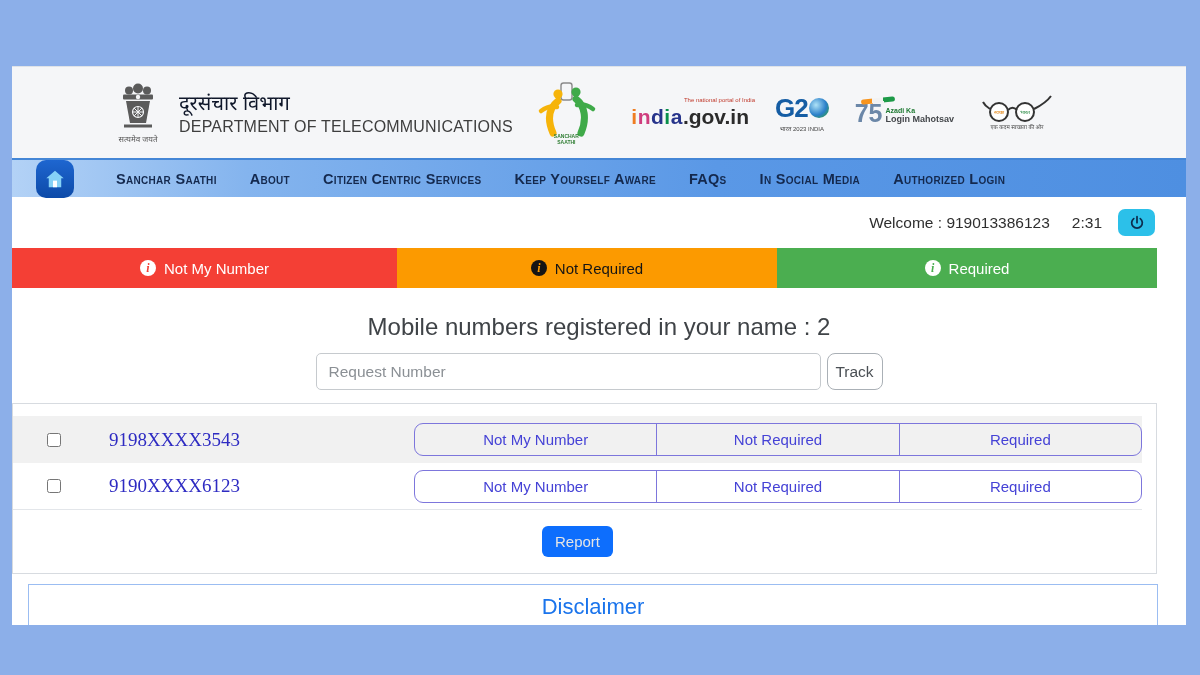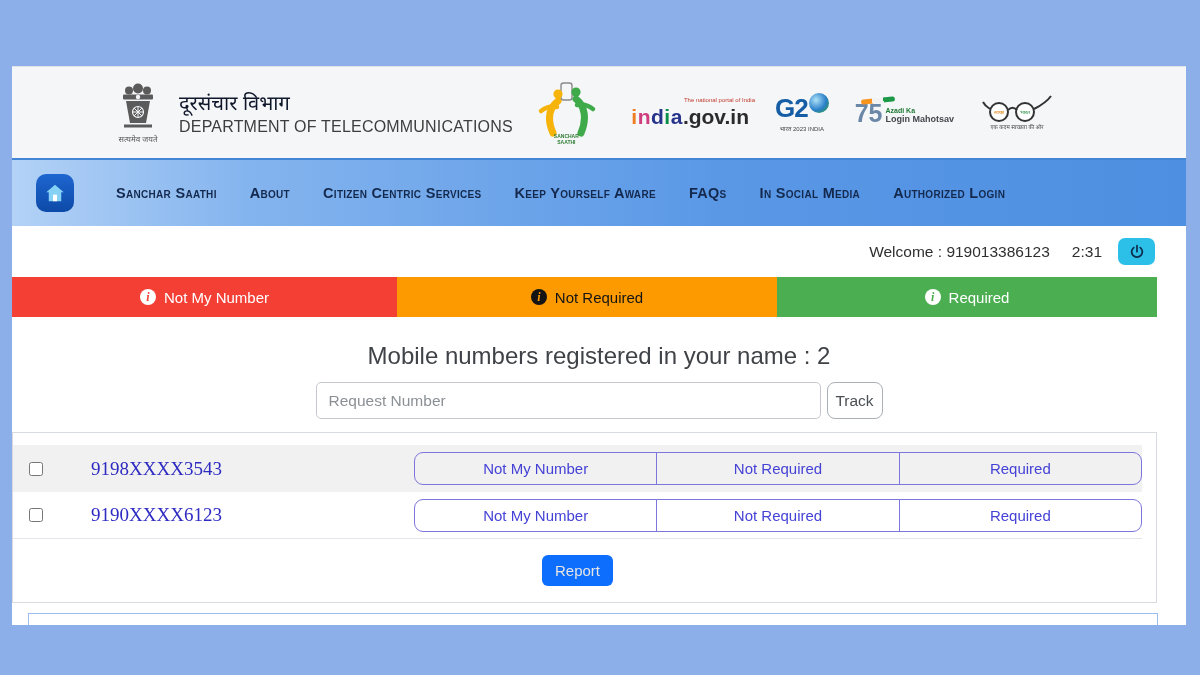--- a/index.html
+++ b/index.html
@@ -20,39 +20,39 @@
   .logo { display:flex; flex-direction:column; align-items:center; }
   .ss-caption { font-size:5px; line-height:6px; font-weight:bold; color:#2e7d32; text-align:center; margin-top:-4px; }
 
   .india-logo { position:relative; padding-top:8px; }
   .india-word { font-size:21px; font-weight:bold; letter-spacing:.5px; }
   .india-word .l0{color:#ef7d22}.india-word .l1{color:#cf3d7e}.india-word .l2{color:#27348b}
   .india-word .l3{color:#0a8f4b}.india-word .l4{color:#27348b}
   .india-suffix { font-size:21px; color:#2b2b2b; font-weight:bold; }
   .india-tagline { position:absolute; top:0; right:-6px; font-size:6px; color:#c0392b; white-space:nowrap; }
 
-  .g20-logo .g20-top { display:flex; }
+  .g20-logo .g20-top { display:flex; align-items:center; }
   .g20-text { font-size:26px; font-weight:800; color:#155da4; letter-spacing:-1px; }
   .globe { width:20px; height:20px; border-radius:50%; margin-left:1px;
            background:radial-gradient(circle at 35% 35%, #aee2f7, #2a7fc9 55%, #2f9e44 90%); }
   .g20-tagline { font-size:6px; color:#444; margin-top:1px; }
 
   .azadi-logo { display:flex; align-items:flex-start; gap:3px; }
   .azadi-75 { font-size:25px; font-weight:800; color:#6b87a8; position:relative; line-height:24px; }
   .azadi-swoosh { position:absolute; top:-3px; left:6px; width:34px; height:5px; border-radius:3px;
                   transform:rotate(-6deg);
                   background:linear-gradient(90deg,#f7941d 0 33%,#f2f2f2 33% 66%,#1d9a48 66%); }
   .azadi-texts { margin-top:6px; }
   .azadi-line1 { font-size:7px; color:#1f7a33; font-weight:bold; }
   .azadi-line2 { font-size:9px; color:#44474b; font-weight:bold; }
 
   .swachh-logo .tagline { font-size:5.5px; color:#444; margin-top:-1px; }
 
   
-  .navbar { height:68px; display:flex; align-items:center;
+  .navbar { height:39px; display:flex; align-items:center;
             background:linear-gradient(90deg,#b3d2f6 0%, #84b4ee 20%, #5a98e6 60%, #4e8fe1 100%);
             border-top:2px solid #4486d6; }
   .home-btn { margin-left:24px; width:38px; height:38px; border-radius:10px; border:none;
               background:linear-gradient(180deg,#1e66d0,#0d4aa8); display:flex; align-items:center;
               justify-content:center; cursor:pointer; }
   .nav-items { display:flex; align-items:center; gap:33px; margin-left:42px; list-style:none; }
   .nav-item { font-size:14.5px; font-weight:700; font-variant:small-caps; letter-spacing:.3px;
               color:#14294e; white-space:nowrap; cursor:pointer; }
 
   
@@ -81,21 +81,21 @@
   .page-title { margin-top:25px; text-align:center; font-size:24px; font-weight:400; color:#3f4347; }
   .track-row { margin-top:12px; display:flex; justify-content:center; align-items:center; gap:6px; }
   .track-input { width:505px; height:37px; border:1px solid #c6cace; border-radius:5px;
                  padding:0 12px; font-size:15.5px; color:#333; }
   .track-input::placeholder { color:#8b9095; }
   .track-btn { width:56px; height:37px; background:#fff; border:1px solid #aab0b6; border-radius:8px;
                font-size:15.5px; color:#4a4f54; cursor:pointer; }
 
   .table-wrap { margin-top:13px; width:1145px; border:1px solid #d7dbe0;
                 padding:12px 14px 0 0; }
-  .trow { display:flex; align-items:center; height:47px; padding-left:16px; }
+  .trow { display:flex; align-items:center; height:47px; padding-left:34px; }
   .trow-alt { background:#f1f1f1; }
   .trow-plain { background:#fff; border-bottom:1px solid #e3e6ea; }
   .row-check { width:14px; height:14px; cursor:pointer; }
   .msisdn { margin-left:48px; font-family:"Liberation Serif", serif; font-size:19px;
             color:#2e2bc2; text-decoration:none; cursor:pointer; }
   .btn-group { margin-left:auto; width:728px; height:33px; display:flex;
                border:1px solid #7d76dc; border-radius:9px; overflow:hidden; }
   .action-btn { flex:1; background:transparent; border:none; border-left:1px solid #7d76dc;
                 font-size:15px; color:#4542d6; cursor:pointer; font-family:inherit; }
   .action-btn:first-child { border-left:none; }

